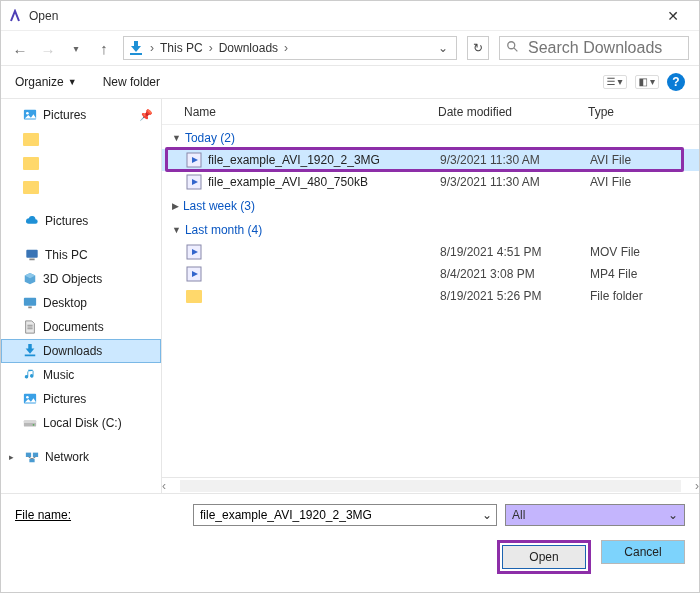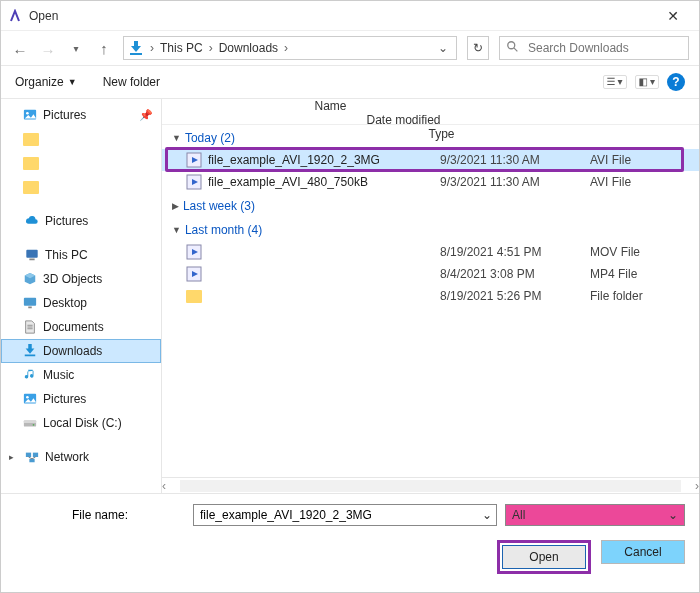--- a/index.html
+++ b/index.html
@@ -55,21 +55,21 @@
     background:#fff;
   }
   .breadcrumb .bc-icon svg { vertical-align: middle; }
   .breadcrumb .sep { color:#666; }
   .breadcrumb .drop { margin-left:auto; color:#555; cursor:pointer; padding: 0 4px; }
   .refresh { width: 22px; height:24px; border:1px solid #ccc; display:flex;align-items:center;justify-content:center; color:#444; cursor:pointer; }
   .searchbox {
     width: 190px; height:24px; border:1px solid #ccc;
     display:flex; align-items:center; padding: 0 6px; gap:6px; color:#777;
   }
-  .searchbox input { border:0; outline:0; font-size:12px; width: 100%; color:#737373; }
+  .searchbox input { border:0; outline:0; font-size:16px; width: 100%; color:#737373; }
   
   .toolbar {
     height: 34px;
     display:flex; align-items:center;
     border-top:1px solid #e8e8e8;
     border-bottom:1px solid #e8e8e8;
     padding: 12px 14px;
     gap: 26px;
     color:#222;
   }
@@ -110,21 +110,20 @@
     position:relative;
   }
   .columns {
     display:flex;
     align-items:center;
     height:26px;
     padding-left: 22px;
     border-bottom:1px solid #eee;
     color:#333;
     font-size:12px;
-    flex-direction:column;
   }
   .col-name { width: 254px; }
   .col-date { width: 150px; }
   .col-type { flex:1; }
   .list { flex:1; overflow:auto; }
   .group { color:#0a57c2; padding: 6px 0 4px 10px; display:flex; align-items:center; gap:4px;}
   .group .garrow { font-size:9px; color:#555; }
   .row {
     display:flex;
     align-items:center;
@@ -147,32 +146,32 @@
   }
   .hscroll { height:16px; border-top:1px solid #e6e6e6; display:flex; align-items:center; color:#888; }
   .hscroll .thumb { flex:1; height:12px; background:#f1f1f1; margin:0 14px;}
   
   .bottom {
     padding: 10px 14px 4px 14px;
   }
   .fname-row {
     display:flex; align-items:center; gap:8px;
   }
-  .fname-row label { width: 170px; text-align:center; }
+  .fname-row label { width: 170px; text-align:left;text-decoration:underline; }
   .fname-input {
     flex:1;
     border:1px solid #888; height:22px; display:flex; align-items:center;
     padding: 0 4px; background:#fff;
   }
   .fname-input input { border:0; outline:0; font-size:12px; width:100%; }
   .fname-drop { color:#333; cursor:pointer; padding-left:4px;}
   .filter {
     width: 180px; height:22px; border:1px solid #888;
     display:flex; align-items:center; padding:0 6px;
-    background:#ec4899; color:#333; cursor:pointer;
+    background:#c4b5fd; color:#333; cursor:pointer;
   }
   .filter .drop { margin-left:auto; }
   .buttons-row {
     display:flex; justify-content:flex-end; gap:10px;
     margin-top:14px;
   }
   .btn {
     width: 84px; height:24px;
     background:#7dd3fc;
     border:1px solid #b7b7b7;

